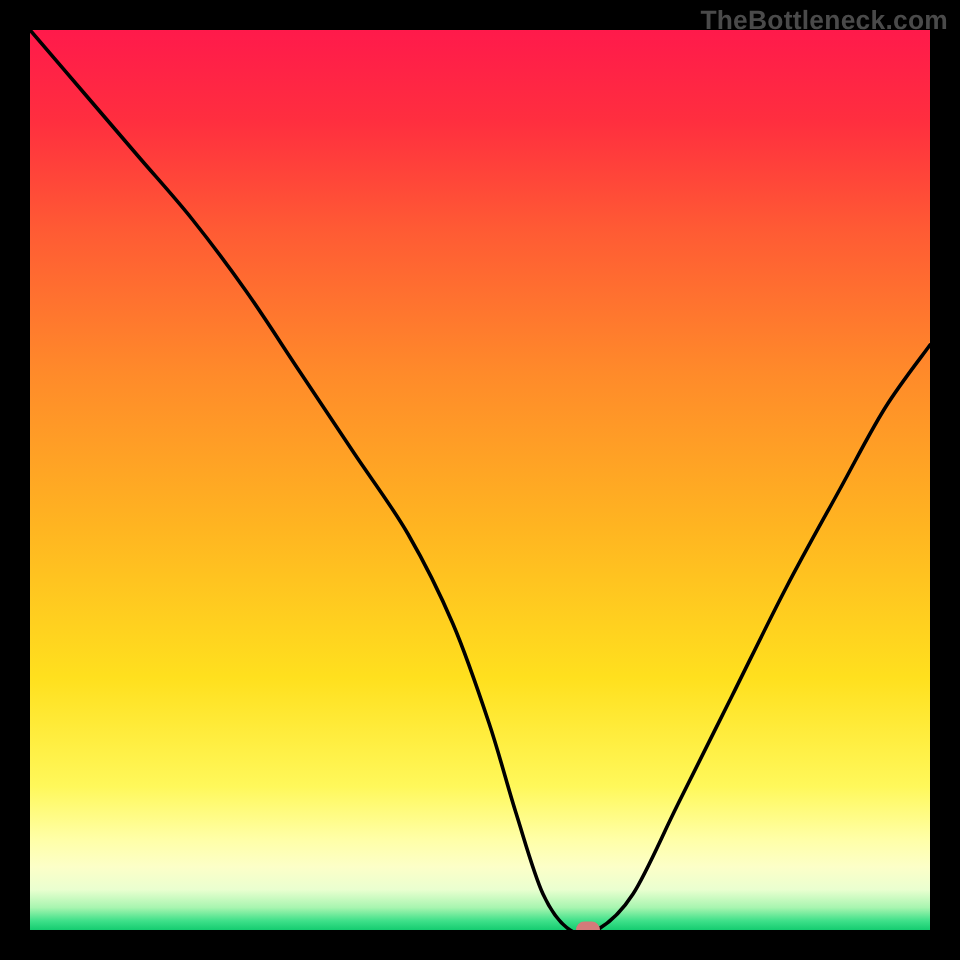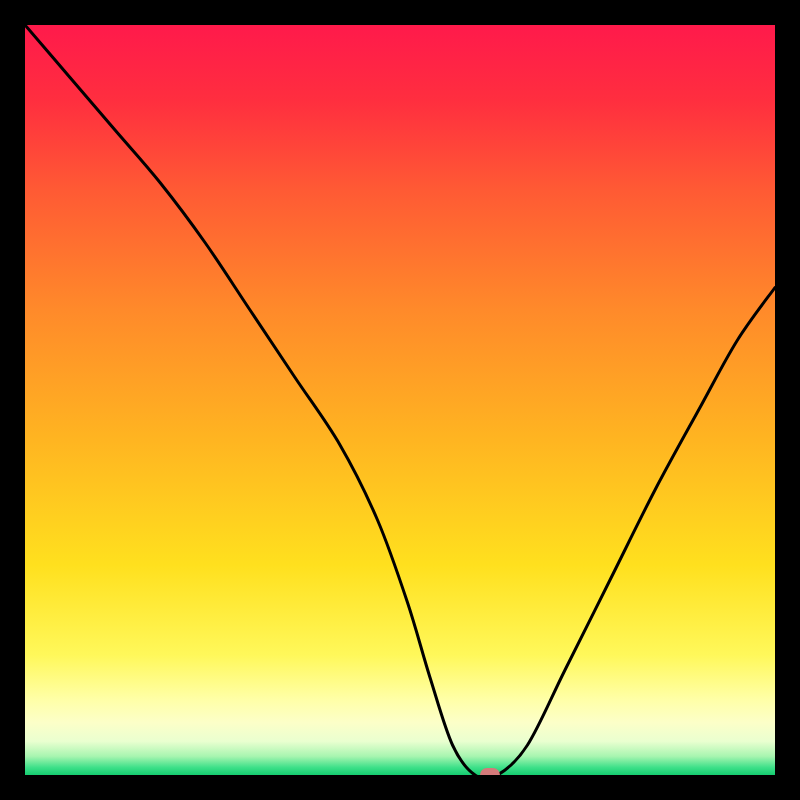--- a/index.html
+++ b/index.html
@@ -44,20 +44,21 @@
     border-radius: 7px;
     background: #d47a7a;
     transform: translate(-50%, -50%);
     z-index: 4;
   }
 </style>
 </head>
 <body>
 
 <div class="frame">
+  <div class="watermark">TheBottleneck.com</div>
   <div class="plot-area">
     <svg id="chart-svg" width="750" height="750" viewBox="0 0 750 750">
       <defs>
         <linearGradient id="bg-grad" x1="0" y1="0" x2="0" y2="1">
             <stop offset="0%" stop-color="#ff1a4b"></stop>
             <stop offset="10%" stop-color="#ff2e3f"></stop>
             <stop offset="22%" stop-color="#ff5a34"></stop>
             <stop offset="38%" stop-color="#ff8a2a"></stop>
             <stop offset="55.00000000000001%" stop-color="#ffb421"></stop>
             <stop offset="72%" stop-color="#ffe01e"></stop>

